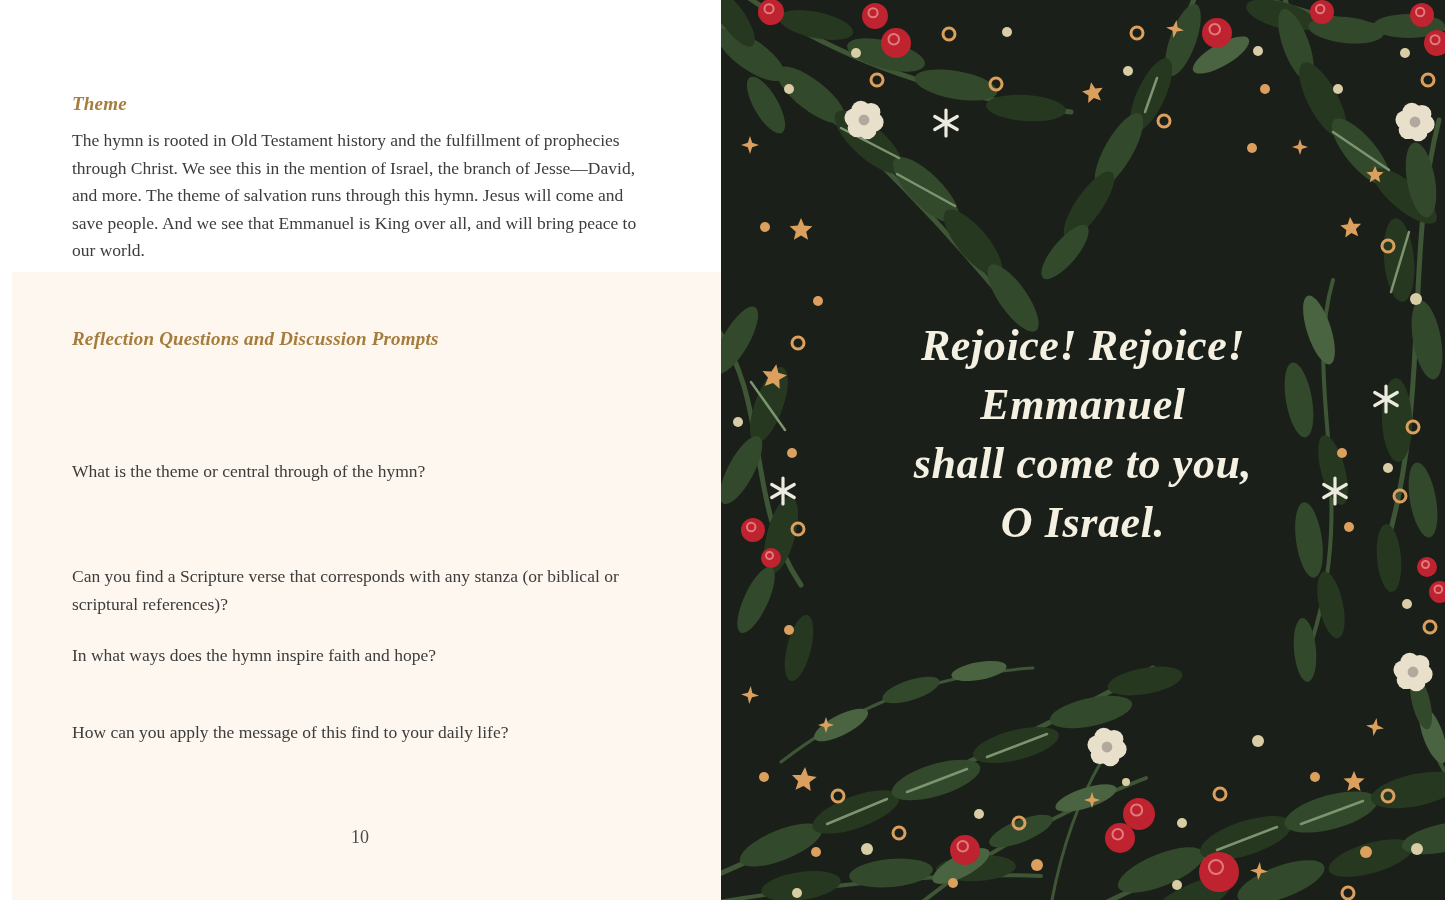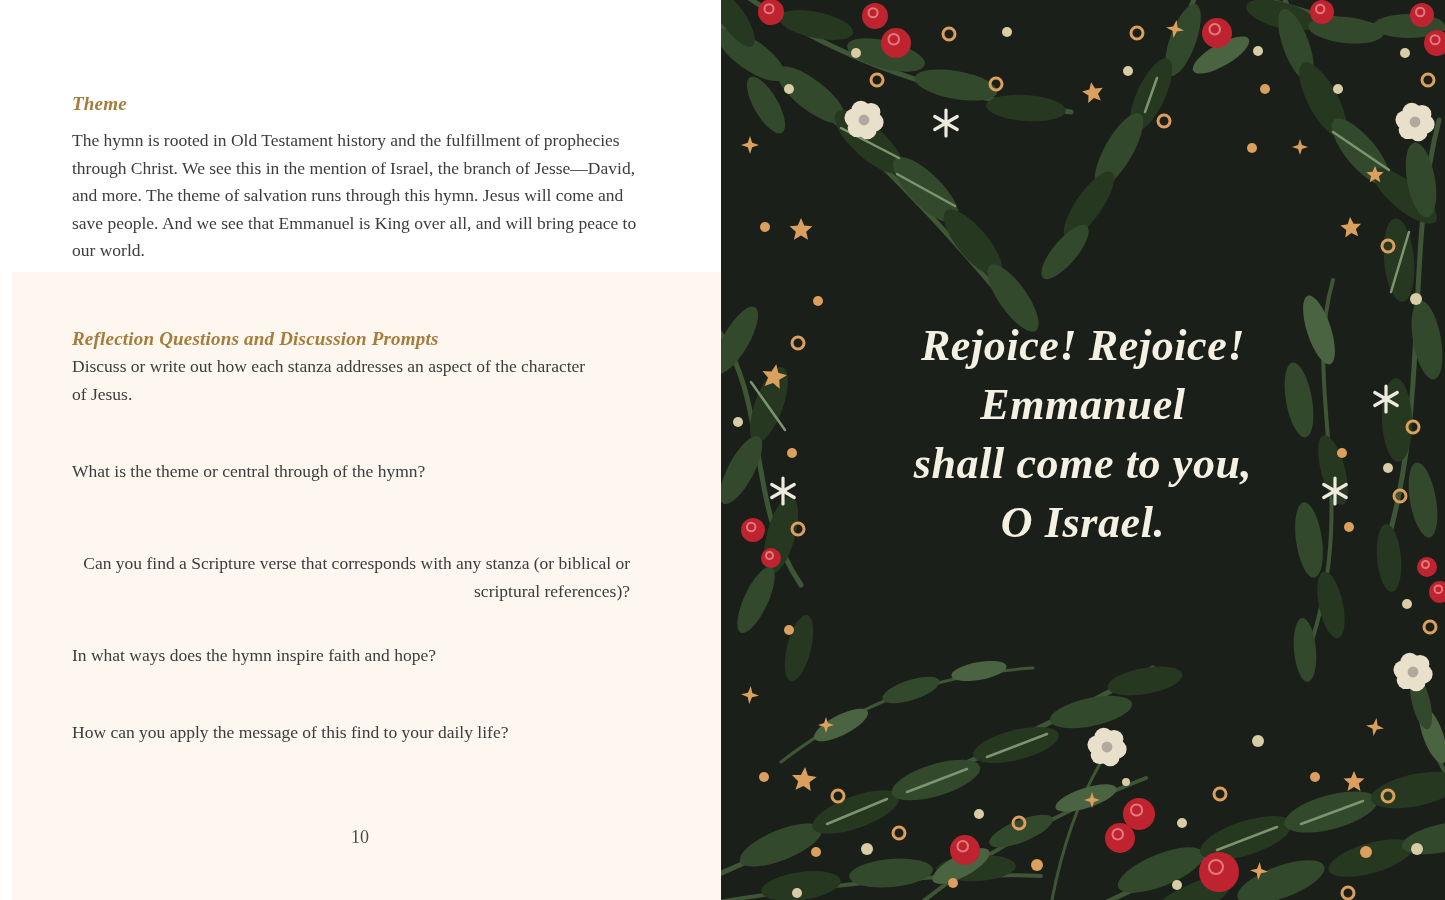--- a/index.html
+++ b/index.html
@@ -25,21 +25,21 @@
   .theme-para {
     position:absolute; left:72px; top:127px; width:582px; margin:0;
     font-size:17.5px; line-height:27.5px; color:var(--body_text);
   }
   .q {
     position:absolute; left:72px; width:558px; margin:0;
     font-size:17.5px; line-height:28px; color:var(--body_text);
   }
   .q1 { top:352px; width:520px; }
   .q2 { top:457px; }
-  .q3 { top:549px;text-align:right; }
+  .q3 { top:562px; }
   .q4 { top:641px; }
   .q5 { top:718px; }
   .page-number {
     position:absolute; left:72px; width:576px; top:827px; text-align:center;
     font-size:18px; color:var(--page_number);
   }
 
   
   .right-page { position:relative; width:724px; height:900px; background:var(--dark_bg); overflow:hidden; }
   .wreath { position:absolute; left:0; top:0; }
@@ -52,21 +52,20 @@
 </head>
 <body>
 
 <div class="spread">
 
   <section class="left-page">
     <div class="cream-panel"></div>
     <h2 class="sec-heading theme-heading">Theme</h2>
     <p class="theme-para">The hymn is rooted in Old Testament history and the fulfillment of prophecies through Christ. We see this in the mention of Israel, the branch of Jesse—David, and more. The theme of salvation runs through this hymn. Jesus will come and save people. And we see that Emmanuel is King over all, and will bring peace to our world.</p>
     <h2 class="sec-heading reflection-heading">Reflection Questions and Discussion Prompts</h2>
-    <p class="q q1">Discuss or write out how each stanza addresses an aspect of the character of Jesus.</p>
     <p class="q q2">What is the theme or central through of the hymn?</p>
     <p class="q q3">Can you find a Scripture verse that corresponds with any stanza (or biblical or scriptural references)?</p>
     <p class="q q4">In what ways does the hymn inspire faith and hope?</p>
     <p class="q q5">How can you apply the message of this find to your daily life?</p>
     <div class="page-number">10</div>
   </section>
 
   <section class="right-page">
     <svg class="wreath" width="724" height="900" viewBox="0 0 724 900" xmlns="http://www.w3.org/2000/svg">
         <path d="M-15,15 C60,70 170,160 300,320" fill="none" stroke="#3e5635" stroke-width="5" stroke-linecap="round"></path>

